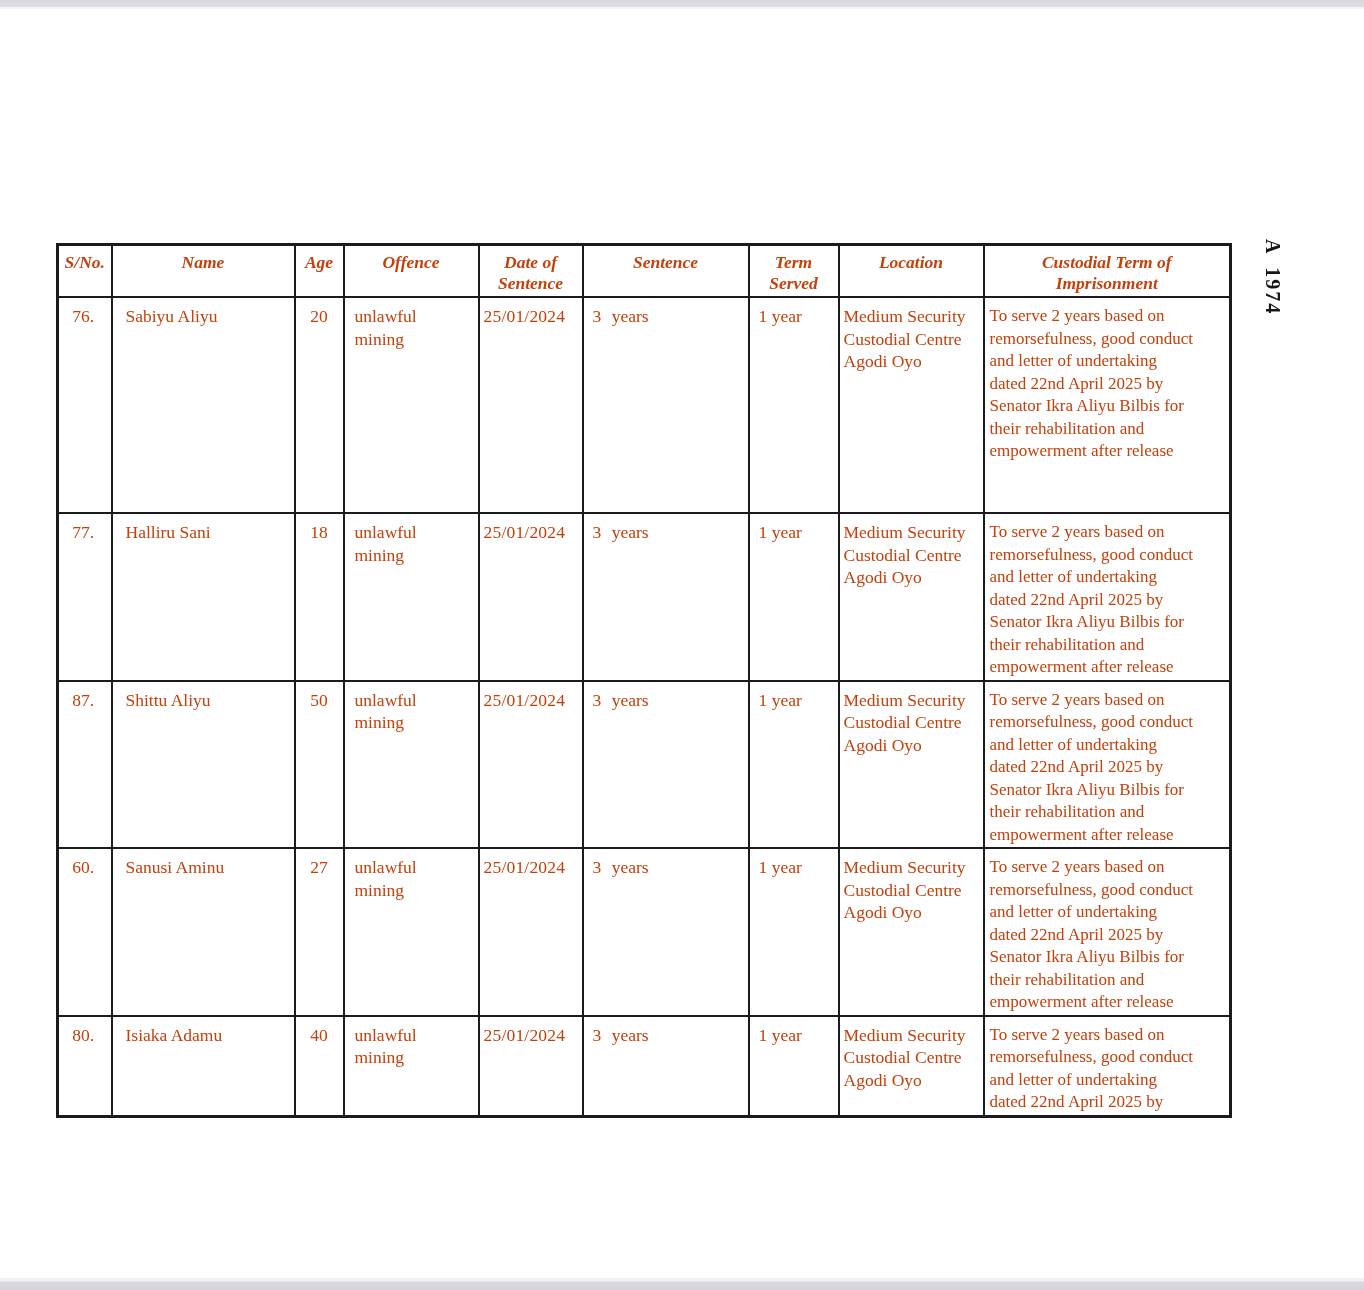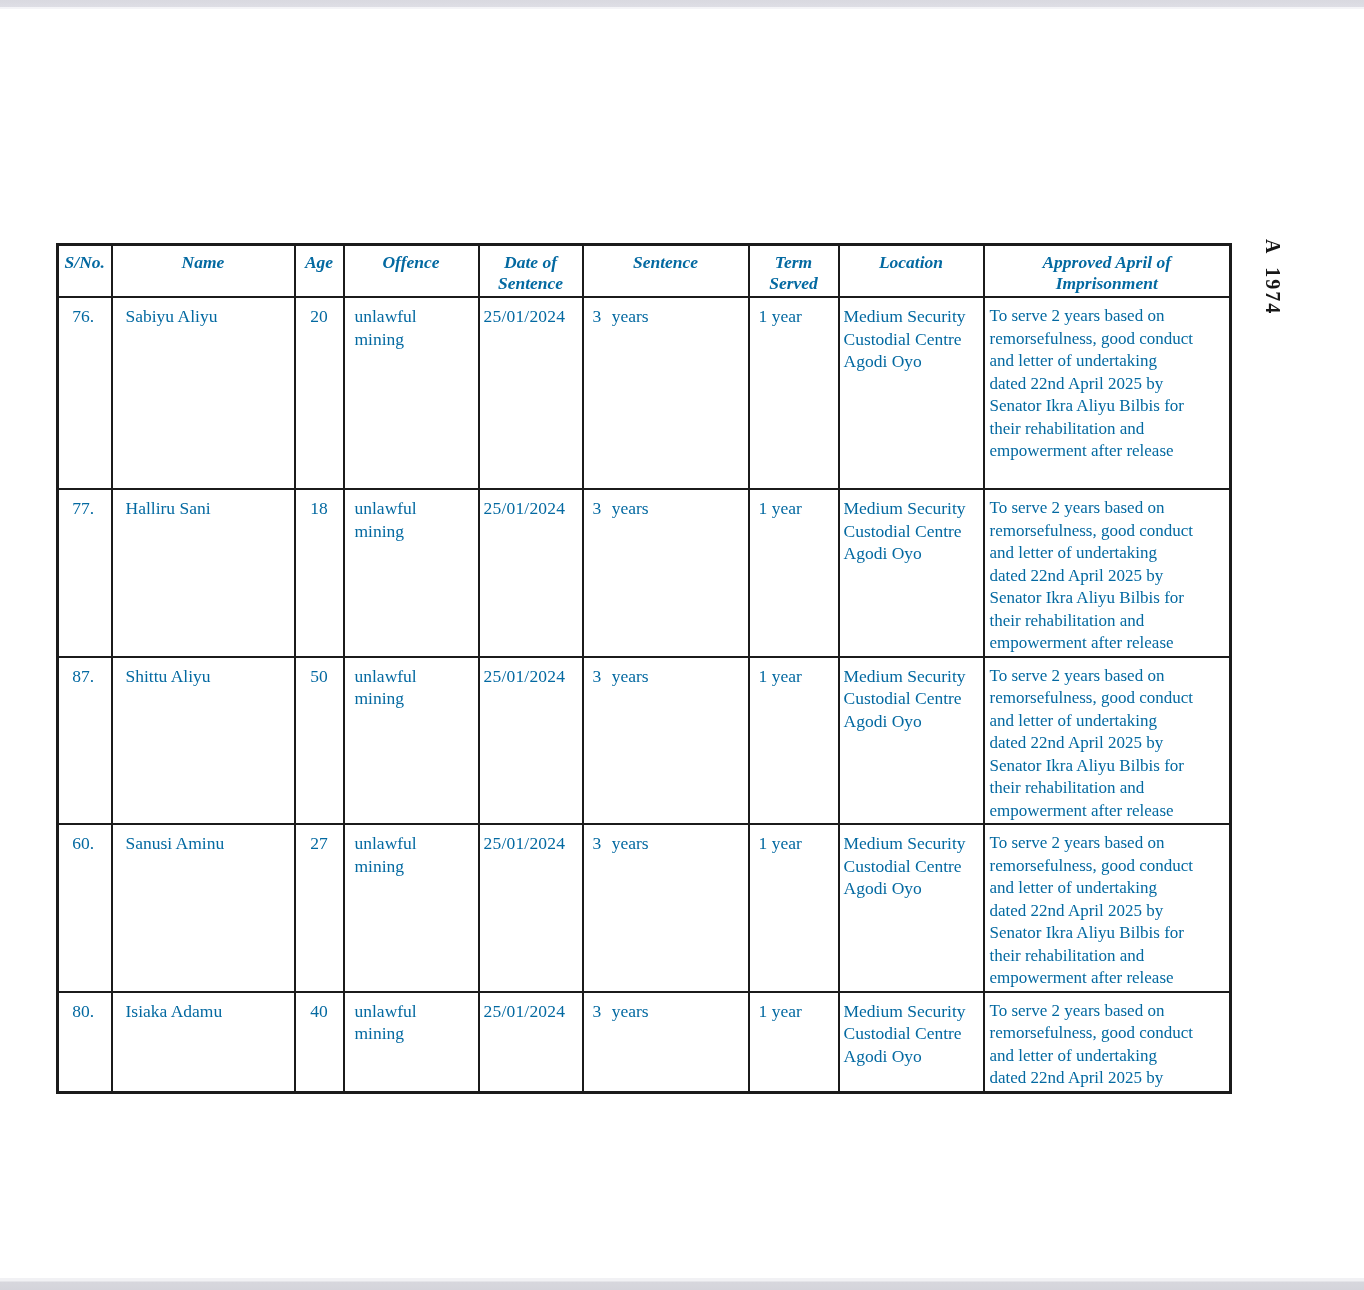--- a/index.html
+++ b/index.html
@@ -45,21 +45,21 @@
   }
   .table-wrap {
     position: absolute;
     top: 243px;
     left: 56px;
   }
   table.gazette {
     border-collapse: collapse;
     table-layout: fixed;
     width: 1173px;
-    color: #0369a1;
+    color: #c2410c;
   }
   table.gazette th,
   table.gazette td {
     border: 2px solid #1b1b1b;
     vertical-align: top;
     overflow: hidden;
     box-sizing: border-box;
   }
   table.gazette {
     border: 3px solid #1b1b1b;
@@ -73,21 +73,21 @@
     padding: 6px 2px 2px 2px;
     white-space: pre-line;
   }
   td {
     font-size: 17.5px;
     line-height: 22.5px;
     padding-top: 7px;
   }
   tr.r-header { height: 52px; }
   tr.r-tall   { height: 166px; }
-  tr.r-first  { height: 192px; }
+  tr.r-first  { height: 216px; }
   tr.r-last   { height: 99px; }
   td.c-sno  { text-align: center; padding-right: 4px; }
   td.c-name { padding-left: 13px; }
   td.c-age  { text-align: center; margin-left: 12px; }
   td.c-off  { padding-left: 10px; white-space: pre-line; }
   td.c-date { padding-left: 4px; letter-spacing: 0.2px; margin-top: 32px; }
   td.c-sent { padding-left: 9px; word-spacing: 6px; }
   td.c-term { padding-left: 9px; }
   td.c-loc  { padding-left: 4px; padding-right: 8px; white-space: pre-line; }
   td.c-appr { padding-left: 5px; padding-right: 1px; white-space: pre-line; font-size: 17px; }
@@ -120,21 +120,21 @@
         <th>S/No.</th>
         <th>Name</th>
         <th>Age</th>
         <th>Offence</th>
         <th>Date of
 Sentence</th>
         <th>Sentence</th>
         <th>Term
 Served</th>
         <th>Location</th>
-        <th>Approved April of
+        <th>Custodial Term of
 Imprisonment</th>
       </tr>
 
       <tr class="r-first">
         <td class="c-sno">76.</td>
         <td class="c-name">Sabiyu Aliyu</td>
         <td class="c-age">20</td>
         <td class="c-off">unlawful
 mining</td>
         <td class="c-date">25/01/2024</td>

